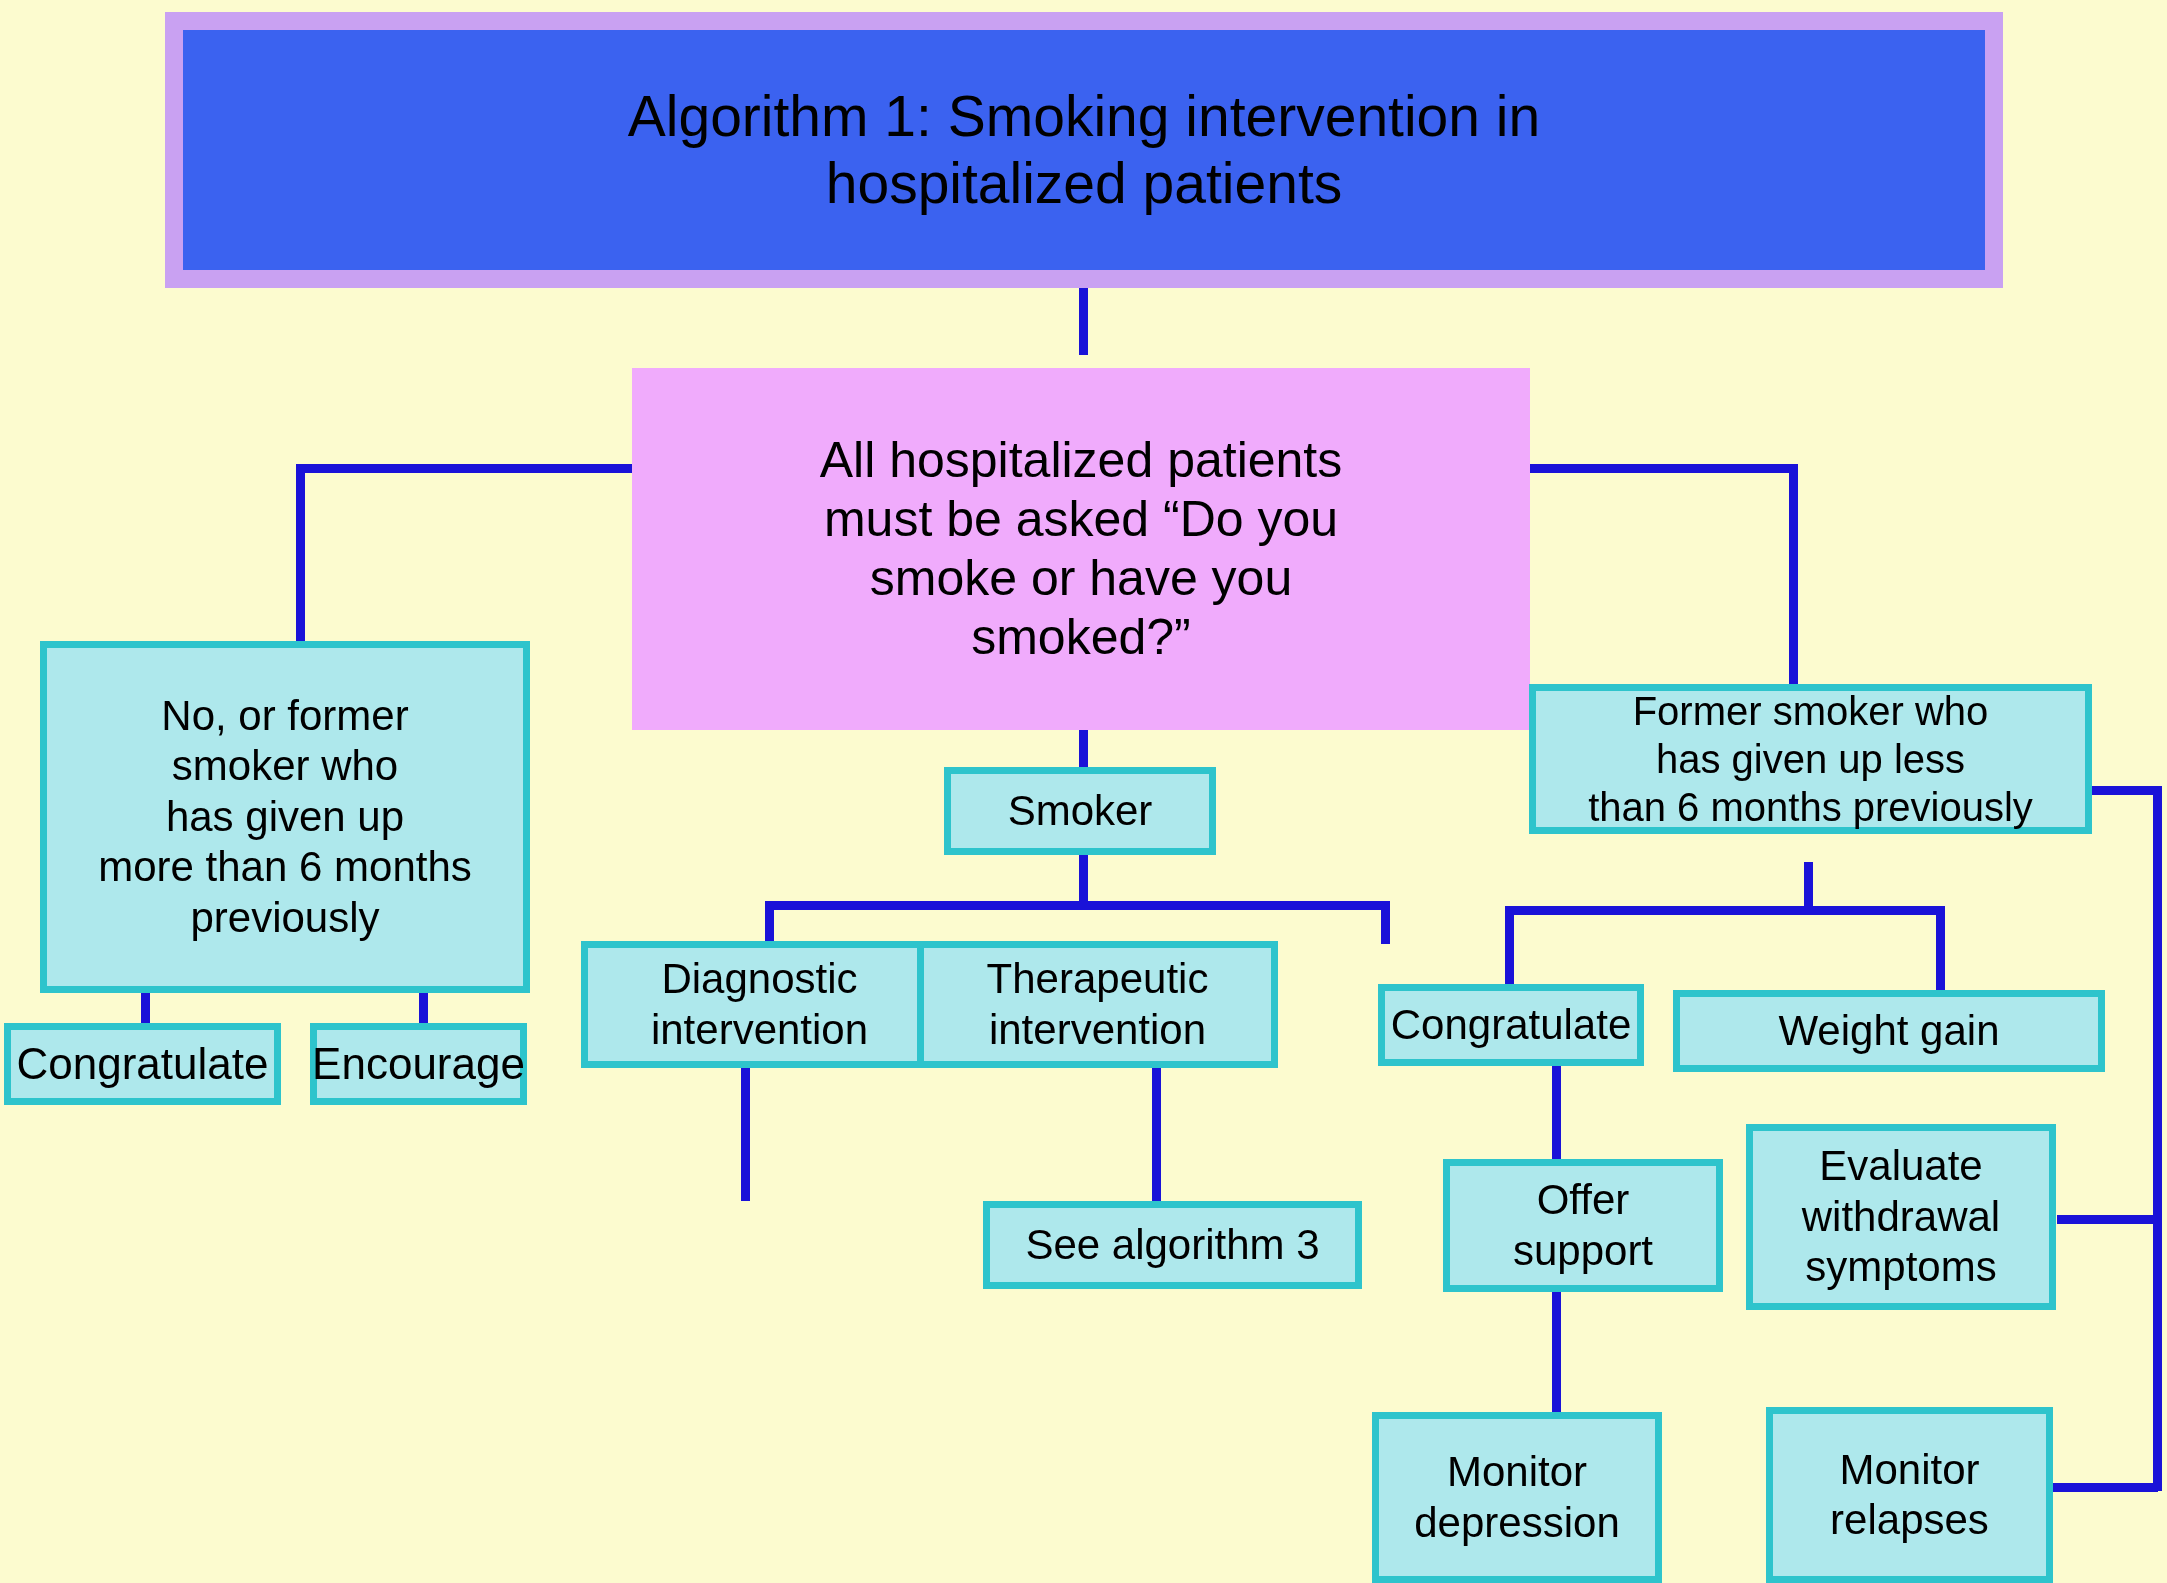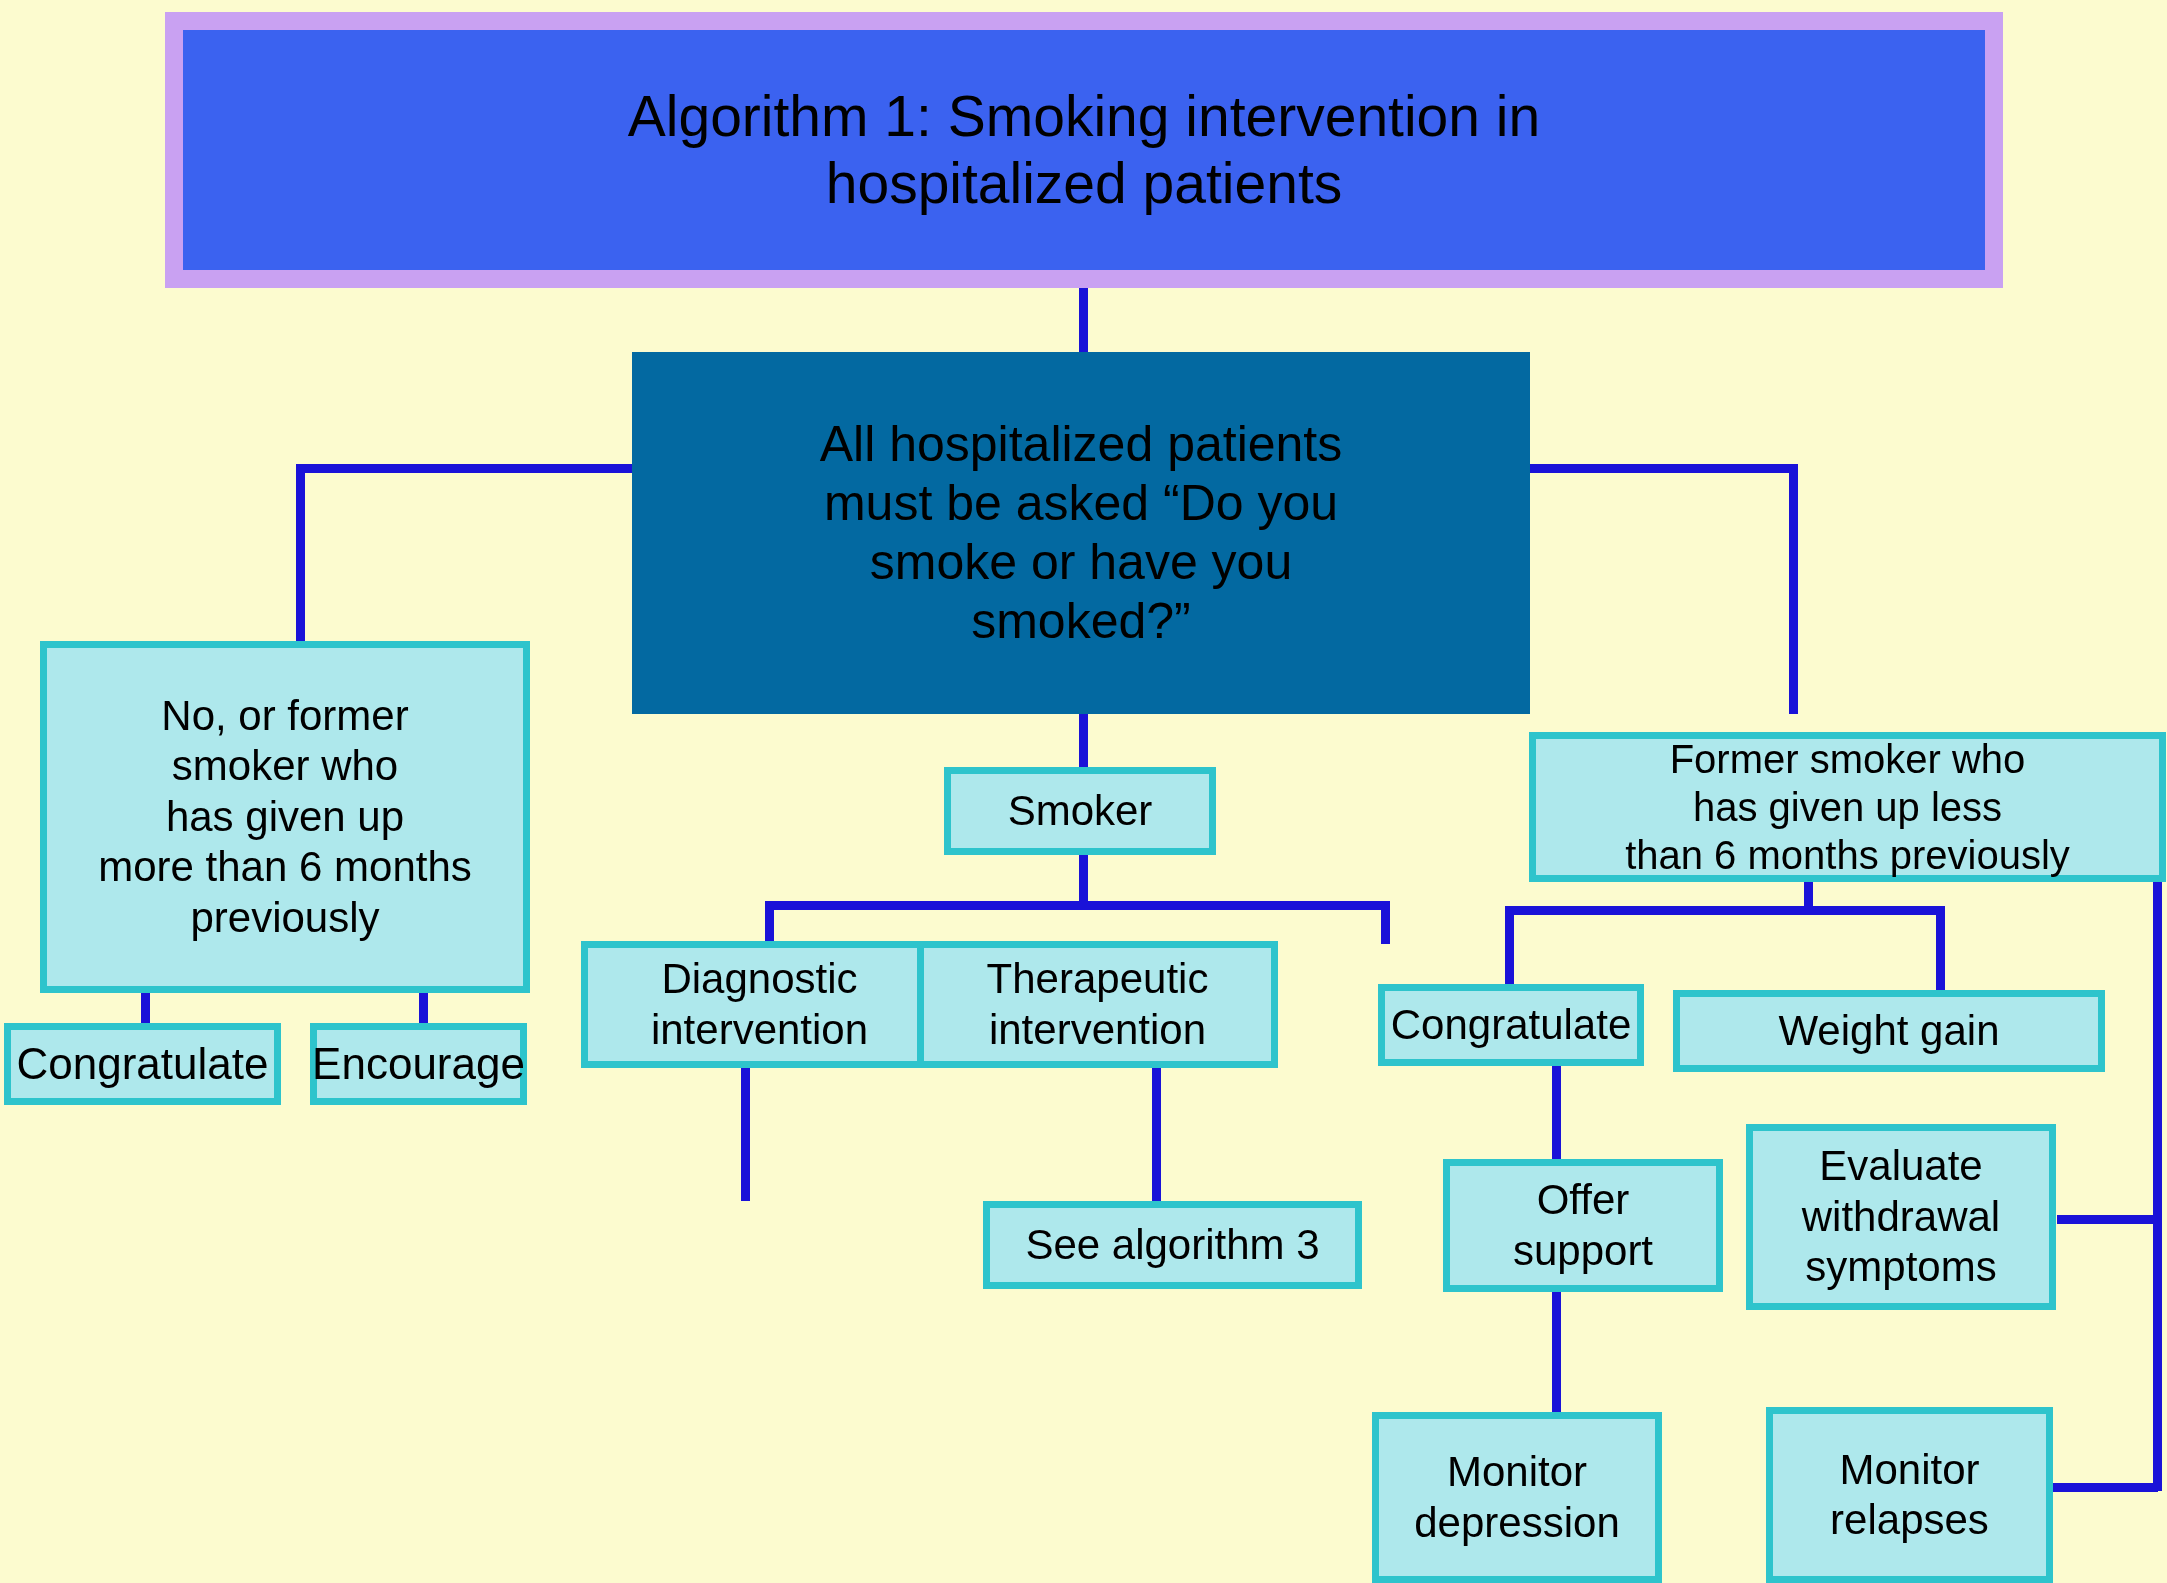--- a/index.html
+++ b/index.html
@@ -35,26 +35,27 @@
     color:#000;
     font-size:57px;
     line-height:1.18;
     padding:0 30px;
     white-space:pre-line;
   }
 
   
   .box-main{
     position:absolute;
-    background:#0369a1;
+    background:#f0abfc;
     display:flex;
     align-items:center;
     justify-content:center;
     text-align:center;
     box-sizing:border-box;
+    margin-top:16px;
   }
   .box-main .txt{
     color:#000;
     font-size:50px;
     line-height:1.18;
     white-space:pre-line;
     padding:0 14px;
   }
 
   
@@ -161,21 +162,21 @@
   <div class="node fs-42" style="left:917px;top:941px;width:361px;height:127px;">
     <div class="txt">Therapeutic
 intervention</div>
   </div>
 
 
   <div class="node fs-42" style="left:983px;top:1201px;width:379px;height:88px;">
     <div class="txt">See algorithm 3</div>
   </div>
 
-  <div class="node fs-40" style="left:1529px;top:732px;width:637px;height:150px;">
+  <div class="node fs-40" style="left:1529px;top:684px;width:563px;height:150px;">
     <div class="txt">Former smoker who
 has given up less
 than 6 months previously</div>
   </div>
 
   <div class="node fs-42" style="left:1378px;top:984px;width:266px;height:82px;">
     <div class="txt">Congratulate</div>
   </div>
 
   <div class="node fs-42" style="left:1673px;top:990px;width:432px;height:82px;">

